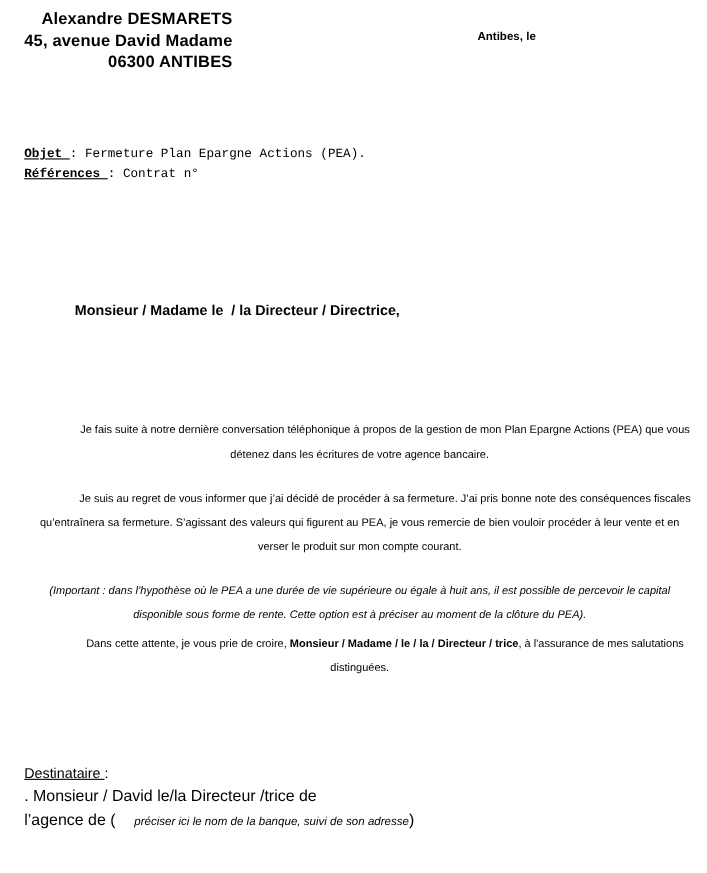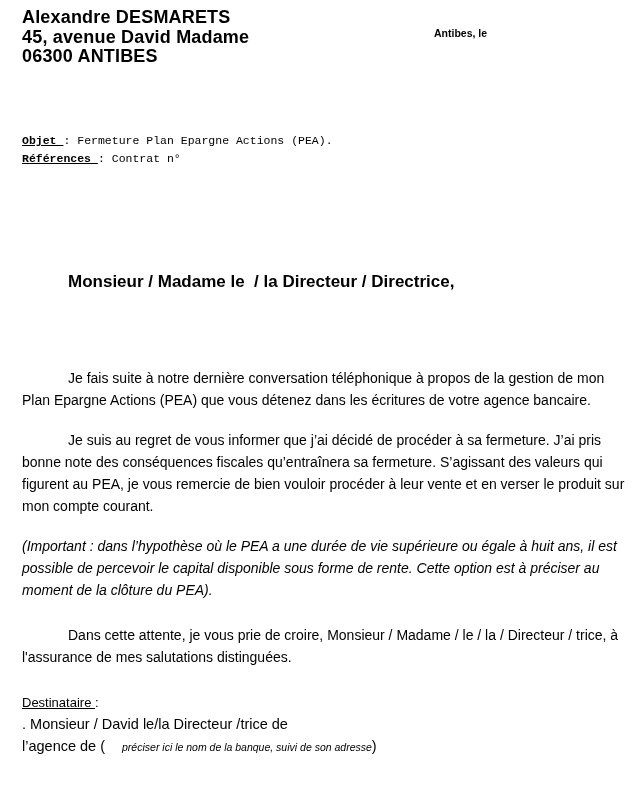--- a/index.html
+++ b/index.html
@@ -21,24 +21,25 @@
     width: 643px;
     height: 794px;
     background: #ffffff;
   }
 
   
   .sender-block {
     position: absolute;
     left: 22px;
     top: 8px;
-    font-size: 18px;
+    font-size: 15px;
     font-weight: bold;
     line-height: 19.5px;
     letter-spacing: 0.01em;
+    text-align: right;
   }
   .sender-line { white-space: pre; }
 
   .date-block {
     position: absolute;
     left: 434px;
     top: 25px;
     font-size: 10.5px;
     font-weight: bold;
     line-height: 16px;
@@ -57,46 +58,46 @@
   .lbl {
     font-weight: bold;
     text-decoration: underline;
   }
 
   
   .salutation {
     position: absolute;
     left: 68px;
     top: 272px;
-    font-size: 17px;
+    font-size: 13px;
     font-weight: bold;
     line-height: 20px;
     white-space: pre;
   }
 
   
   .body-block {
     position: absolute;
     left: 22px;
-    top: 367px;
+    top: 381px;
     width: 610px;
-    font-size: 14px;
+    font-size: 10px;
     line-height: 22px;
-    text-align: left;
+    text-align: center;
   }
   .para {
     margin: 0 0 18px 0;
     text-indent: 46px;
   }
   .para.no-indent { text-indent: 0; }
   .para.italic {
     font-style: italic;
-    margin-bottom: 23px;
+    margin-bottom: 4px;
   }
-  .para b { font-weight: normal; }
+  .para b { font-weight: bold; }
 
   
   .recipient-block {
     position: absolute;
     left: 22px;
     top: 692px;
     font-size: 13px;
     line-height: 21px;
   }
   .recip-line { white-space: pre; }

